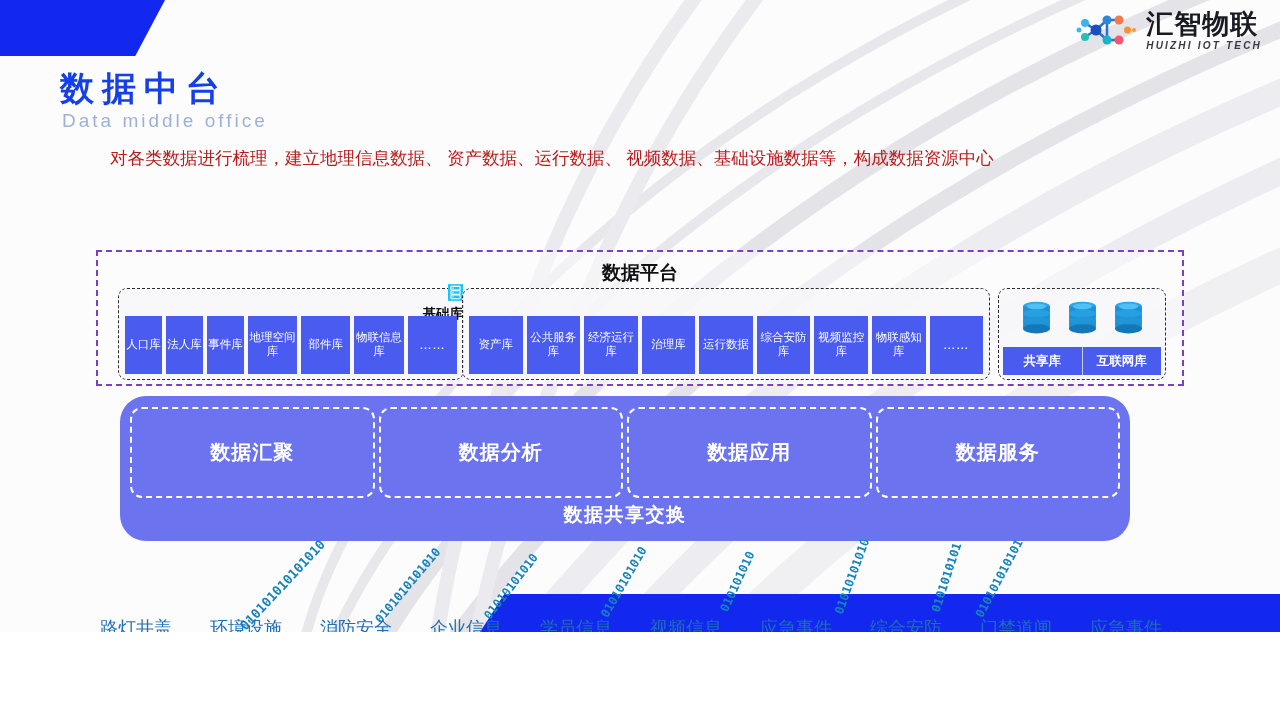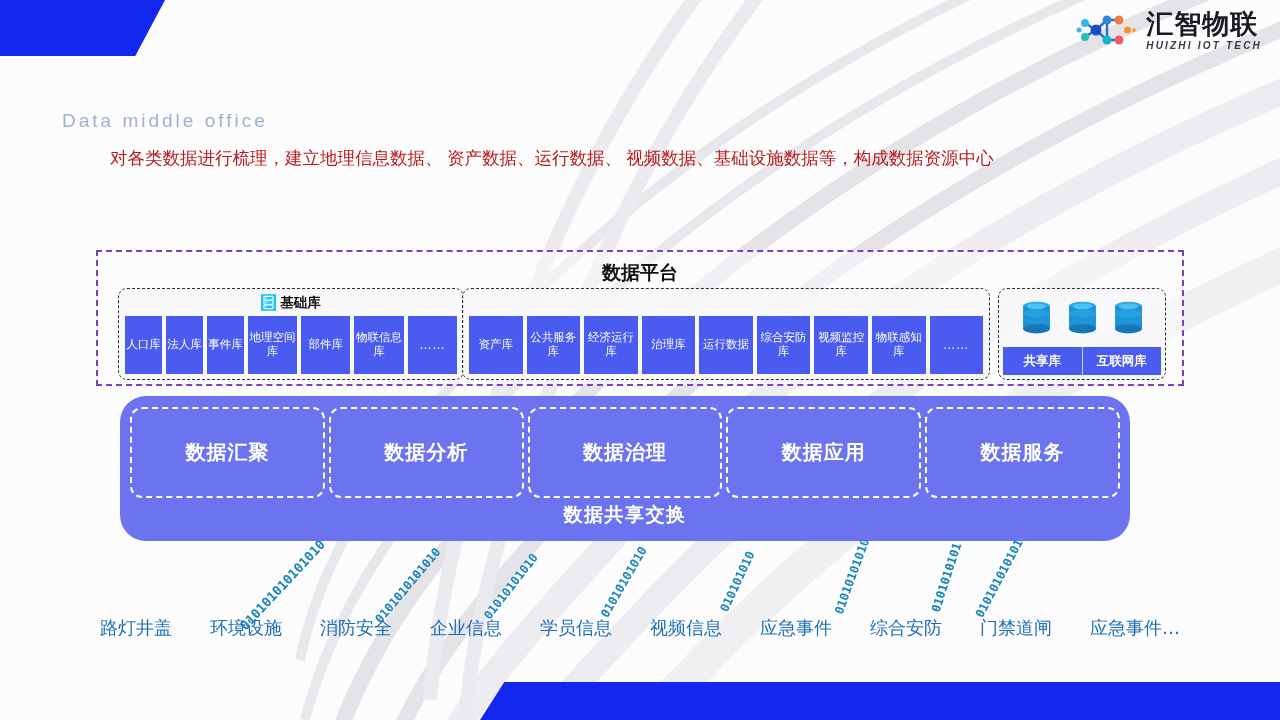--- a/index.html
+++ b/index.html
@@ -4,21 +4,21 @@
 <title>数据中台</title>
 <style>
   * { box-sizing: border-box; margin: 0; padding: 0; }
   html, body {
     width: 1280px; height: 720px;
     overflow: hidden;
     font-family: "Liberation Sans", "DejaVu Sans", sans-serif;
   }
   #slide {
     position: relative;
-    width: 1280px; height: 720px;
+    width: 1280px; height: 632px;
     background: #fbfbfc;
     overflow: hidden;
   }
 
   
   .bg-swirls { position:absolute; inset:0; overflow:hidden; }
   .bg-swirls svg { position:absolute; top:0; left:0; }
 
   
   .corner-shape { position: absolute; background: #1228EE; }
@@ -72,22 +72,23 @@
   .lib-box {
     position:absolute; top: 36px; height: 92px;
     border: 1.5px dashed #2b2b2b; border-radius: 9px;
     background: rgba(247,247,249,0.85);
   }
   #lib-base { left: 20px; width: 346px; }
   #lib-app  { left: 364px; width: 528px; }
 
   .lib-head {
     position:absolute; top: 5px; left:0; right:0;
-    display:flex; align-items:flex-start; justify-content:center; gap: 4px;
+    display:flex; align-items:flex-end; justify-content:center; gap: 4px;
     height: 19px;
+    flex-direction: column;
   }
   .db-glyph { width: 15px; height: 17px; flex:none; }
   .lib-head-label { font-size: 13.5px; font-weight: 700; color:#111;
                     font-family:"DejaVu Sans","Liberation Sans",sans-serif; }
 
   .chip-row {
     position:absolute; left: 6px; right: 6px; top: 27px; bottom: 5px;
     display:flex; gap: 4px; align-items:stretch;
   }
   .chip {
@@ -226,20 +227,21 @@
       <circle cx="103" cy="44" r="7" fill="#f6932f"></circle>
       <circle cx="6" cy="44" r="5" fill="#3fb6f0"></circle>
       <circle cx="116" cy="44" r="4" fill="#f79a3a"></circle>
     </svg>
     <div id="logo-text">
       <div id="logo-cn">汇智物联</div>
       <div id="logo-en">HUIZHI IOT TECH</div>
     </div>
   </div>
 
+  <div id="title-cn">数据中台</div>
   <div id="title-en">Data middle office</div>
   <div id="intro">对各类数据进行梳理，建立地理信息数据、 资产数据、运行数据、 视频数据、基础设施数据等，构成数据资源中心</div>
 
   <div id="platform">
     <div id="platform-title">数据平台</div>
 
     <div class="lib-box" id="lib-base">
       <div class="lib-head">
         <svg class="db-glyph" viewBox="0 0 18 20">
           <rect x="0" y="0" width="18" height="20" fill="#19C5F5"></rect>
@@ -312,21 +314,20 @@
         <div class="share-tab">共享库</div>
         <div class="share-tab">互联网库</div>
       </div>
     </div>
   </div>
 
   <div id="capabilities">
     <div id="cap-row">
       <div class="cap-card">数据汇聚</div>
       <div class="cap-card">数据分析</div>
-      <div class="cap-card">数据治理</div>
       <div class="cap-card">数据应用</div>
       <div class="cap-card">数据服务</div>
     </div>
     <div id="cap-footer">数据共享交换</div>
   </div>
 
   <div id="binary-layer">
     <div class="binary" style="left:248px; top:78px; font-size:13px; transform:rotate(-47deg);">010101010101010</div>
     <div class="binary" style="left:383px; top:72px; font-size:12px; transform:rotate(-50deg);">0101010101010</div>
     <div class="binary" style="left:492px; top:68px; font-size:12px; transform:rotate(-52deg);">01010101010</div>

